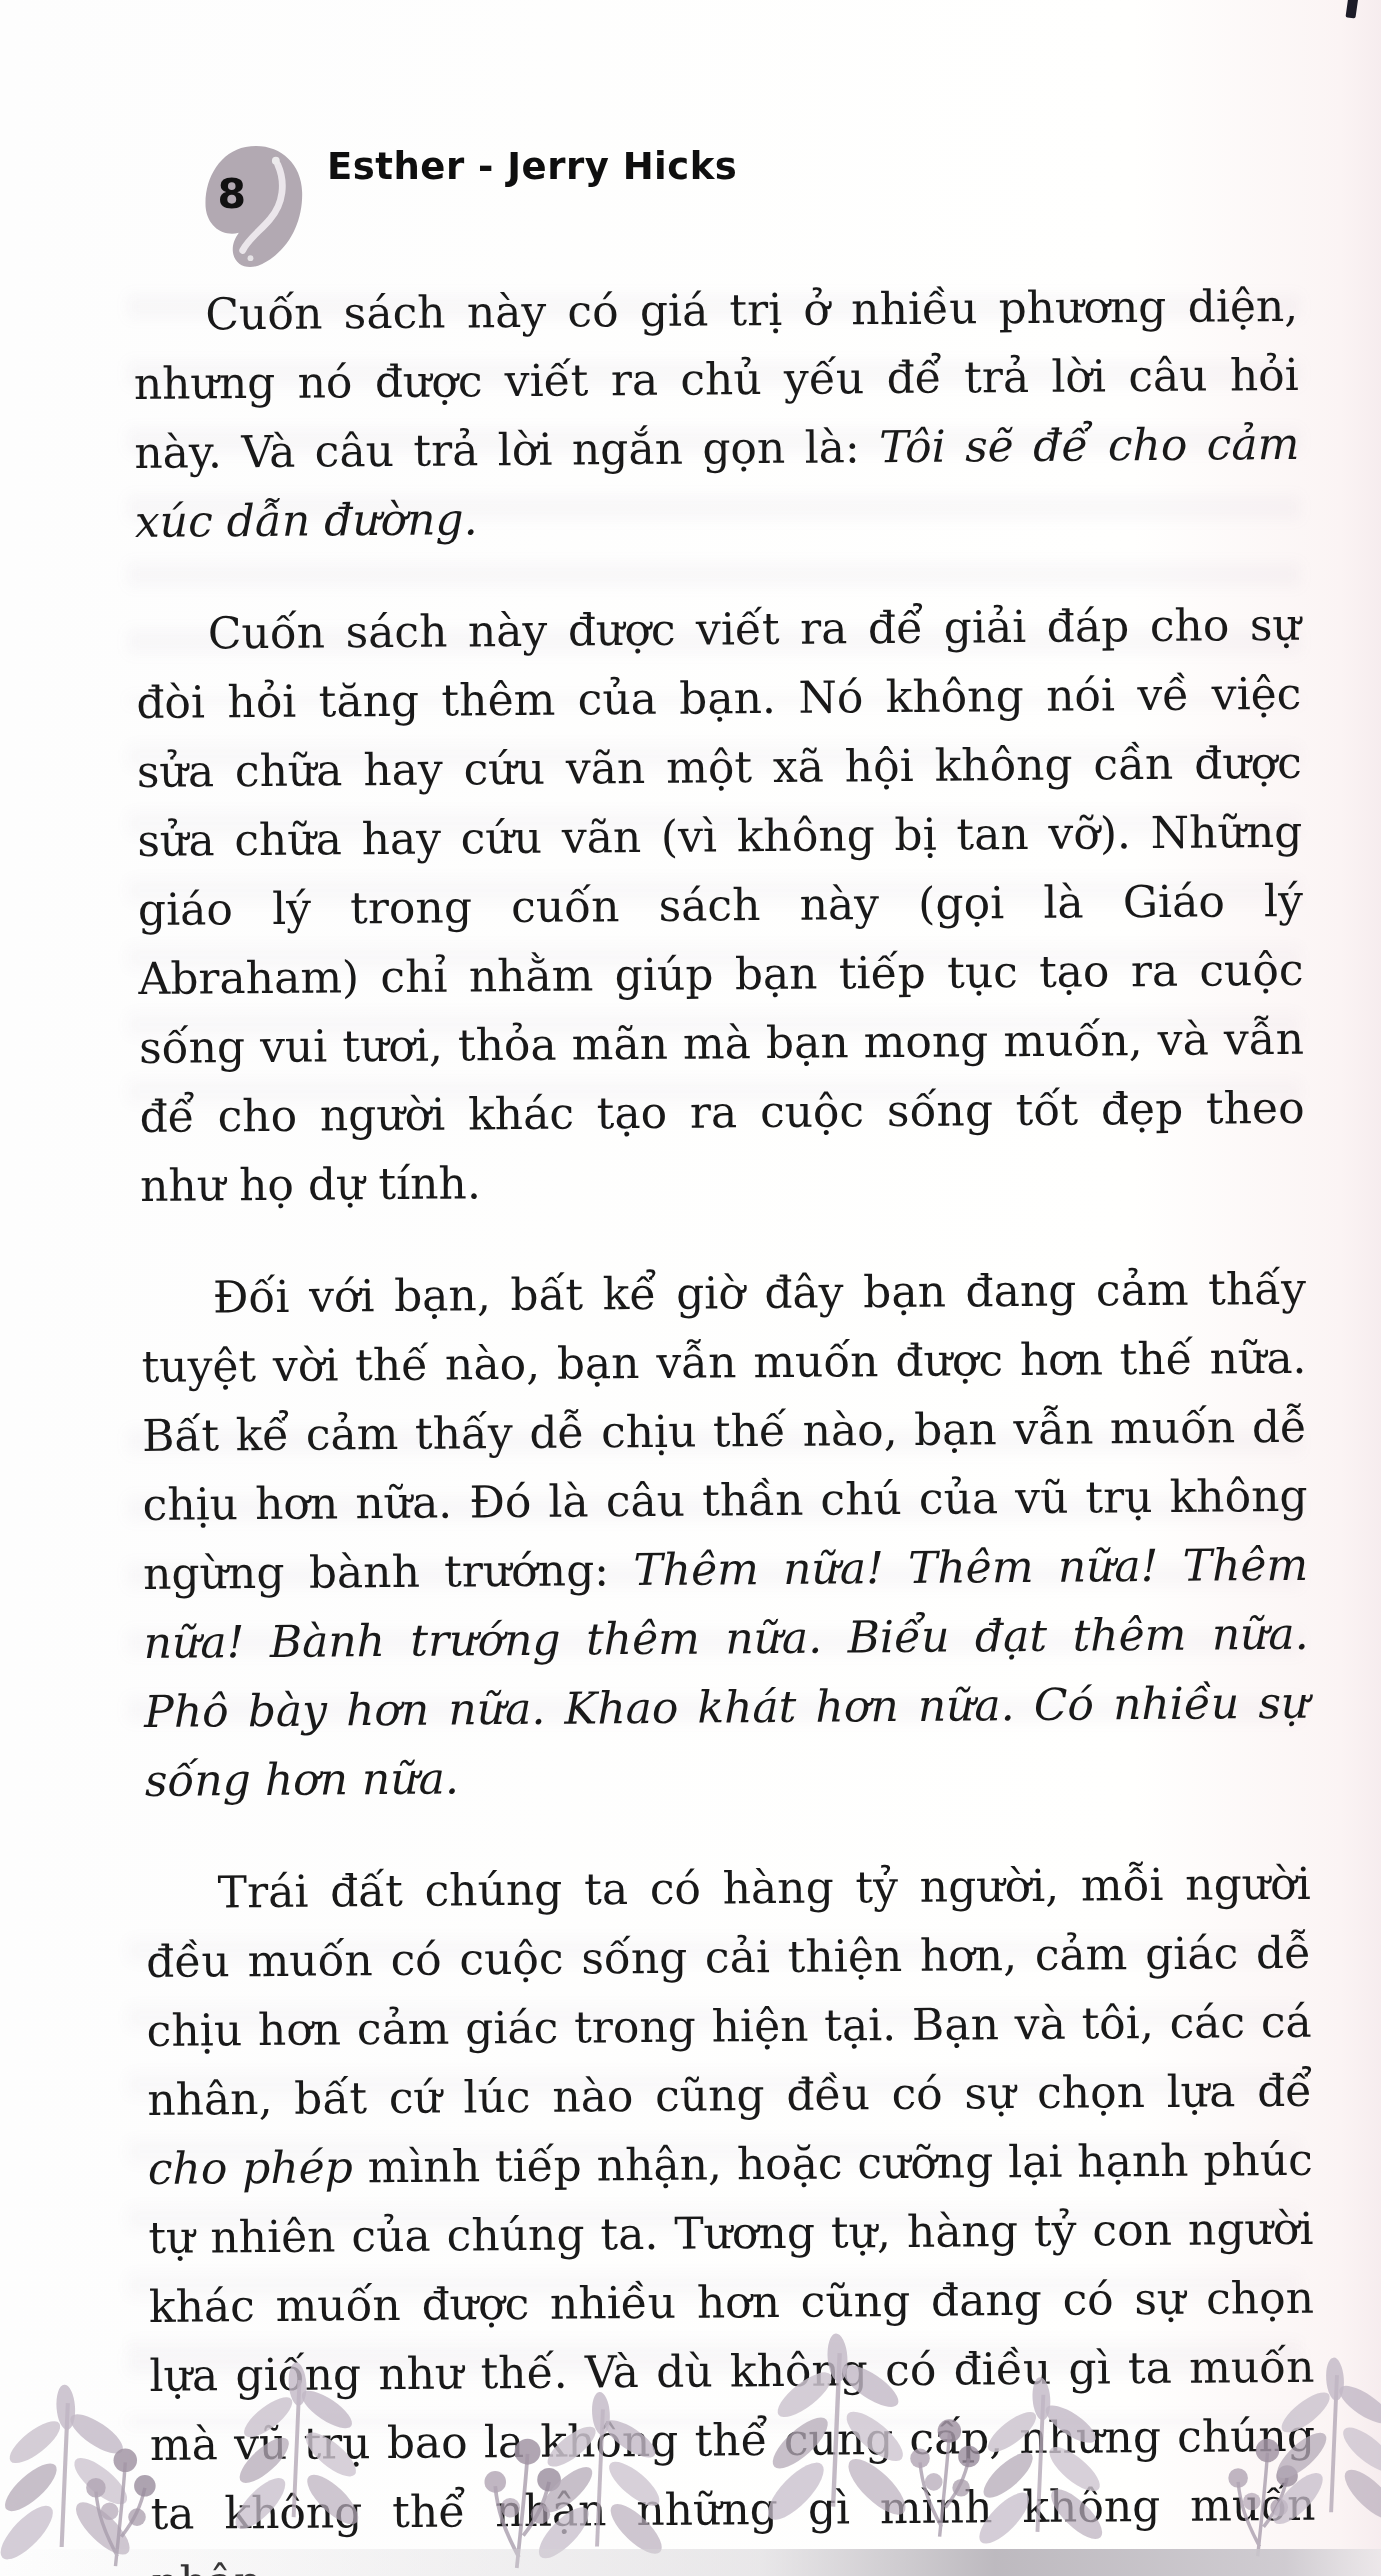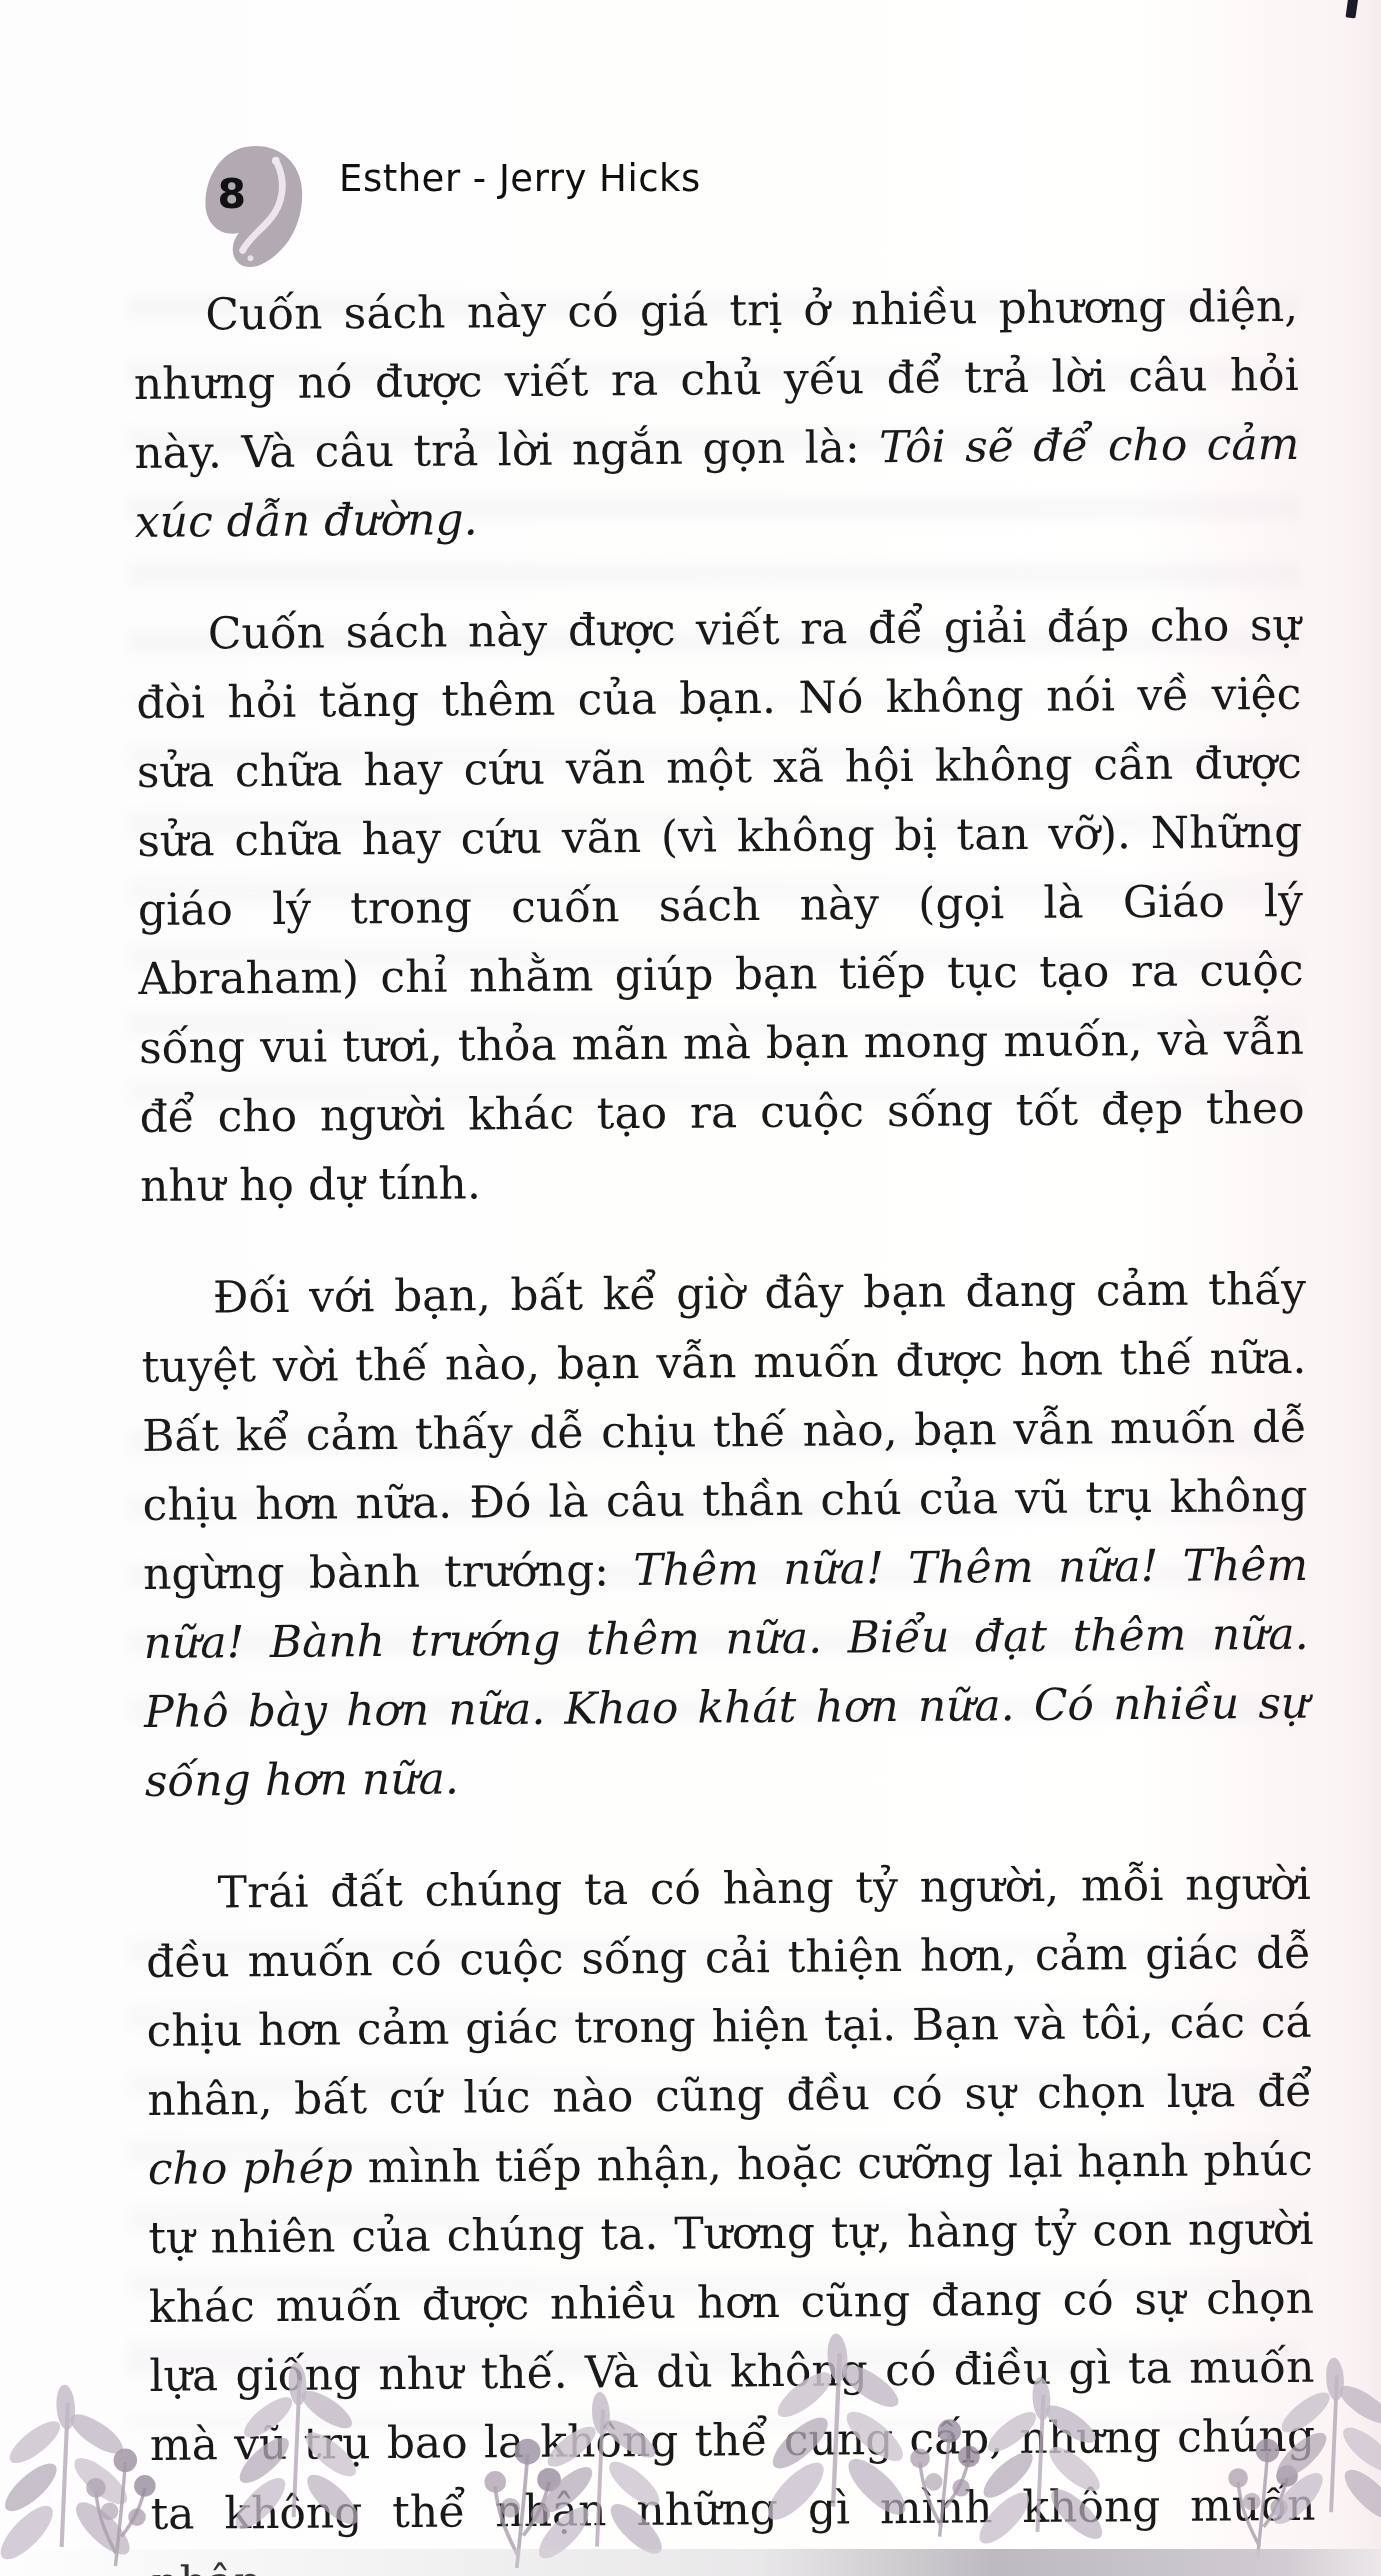--- a/index.html
+++ b/index.html
@@ -22,23 +22,23 @@
   
   .page-header{position:absolute;top:125px;left:192px;width:881px;height:147px;}
   .blob{position:absolute;left:0;top:17.6px;width:115px;height:129px;}
   .blob svg{position:absolute;left:0;top:0;}
   .page-num{
     position:absolute;left:25.4px;top:27px;
     font-family:"DejaVu Sans","Liberation Sans",sans-serif;
     font-weight:bold;font-size:41px;color:#111;
   }
   .running-title{
-    position:absolute;left:135px;top:19.6px;margin:12px;
+    position:absolute;left:135px;top:19.6px;margin:0;
     font-family:"DejaVu Sans","Liberation Sans",sans-serif;
-    font-weight:normal;font-size:37px;letter-spacing:0.5px;color:#0f0f0f;
+    font-weight:bold;font-size:37px;letter-spacing:0.5px;color:#0f0f0f;
   }
   
   .body-text{
     position:absolute;left:133px;top:280px;width:1165px;
     font-size:44px;line-height:69px;
     text-align:justify;
     transform:rotate(-0.45deg);
     transform-origin:left top;
   }
   .body-text p{margin:0 0 43px 0;text-indent:72px;}

